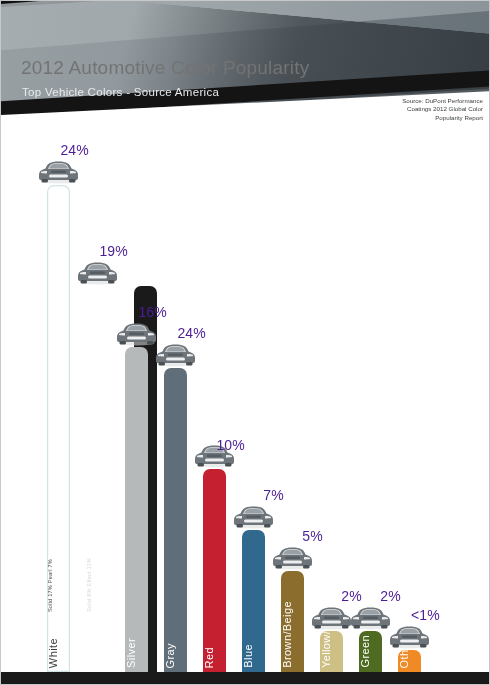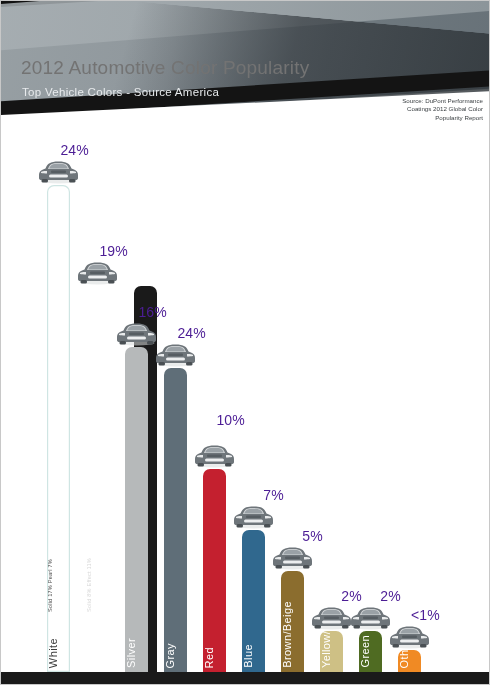--- a/index.html
+++ b/index.html
@@ -249,21 +249,21 @@
     <path d="M22 22 C25 13 29 10 43 10 C57 10 61 13 64 22 Z" fill="#d5d8da"></path>
     <path d="M24.5 21 C27 14 30.5 11.5 43 11.5 C55.5 11.5 59 14 61.5 21 Z" fill="#9aa1a6"></path>
     <rect x="28" y="25" width="30" height="5" rx="2" fill="#565d62"></rect>
     <rect x="24" y="33" width="38" height="6" rx="3" fill="#eceeef"></rect>
     <path d="M8 28 C11 26 16 25.5 20 26 L20 31 C15 31 11 30.5 8 30 Z" fill="#e8eaeb"></path>
     <path d="M78 28 C75 26 70 25.5 66 26 L66 31 C71 31 75 30.5 78 30 Z" fill="#e8eaeb"></path>
     <rect x="9" y="42" width="13" height="7" rx="3" fill="#4a5054"></rect>
     <rect x="64" y="42" width="13" height="7" rx="3" fill="#4a5054"></rect>
   </svg>
           </div>
-          <div class="pct" style="bottom: 244px;">10%</div>
+          <div class="pct" style="bottom: 219px;">10%</div>
         </div>
         <div class="bar-group" style="left: 241px; width: 23px; height: 202.042px;">
           <div class="bar" style="height: 142.042px; background: rgb(48, 104, 142);"></div>
           <div class="bar-label">Blue</div>
           <div class="caricon" style="bottom: 143.042px;">
             <svg viewBox="0 0 86 52" width="43" height="26" aria-hidden="true">
     <ellipse cx="43" cy="46" rx="36" ry="5" fill="#d9dcdd" opacity=".55"></ellipse>
     <path d="M17 21 C21 11 26 7 43 7 C60 7 65 11 69 21 L74 23 C80 25 82 29 82 34 L82 40 C82 43 80 44 77 44 L9 44 C6 44 4 43 4 40 L4 34 C4 29 6 25 12 23 Z" fill="#6e757a"></path>
     <path d="M22 22 C25 13 29 10 43 10 C57 10 61 13 64 22 Z" fill="#d5d8da"></path>
     <path d="M24.5 21 C27 14 30.5 11.5 43 11.5 C55.5 11.5 59 14 61.5 21 Z" fill="#9aa1a6"></path>

